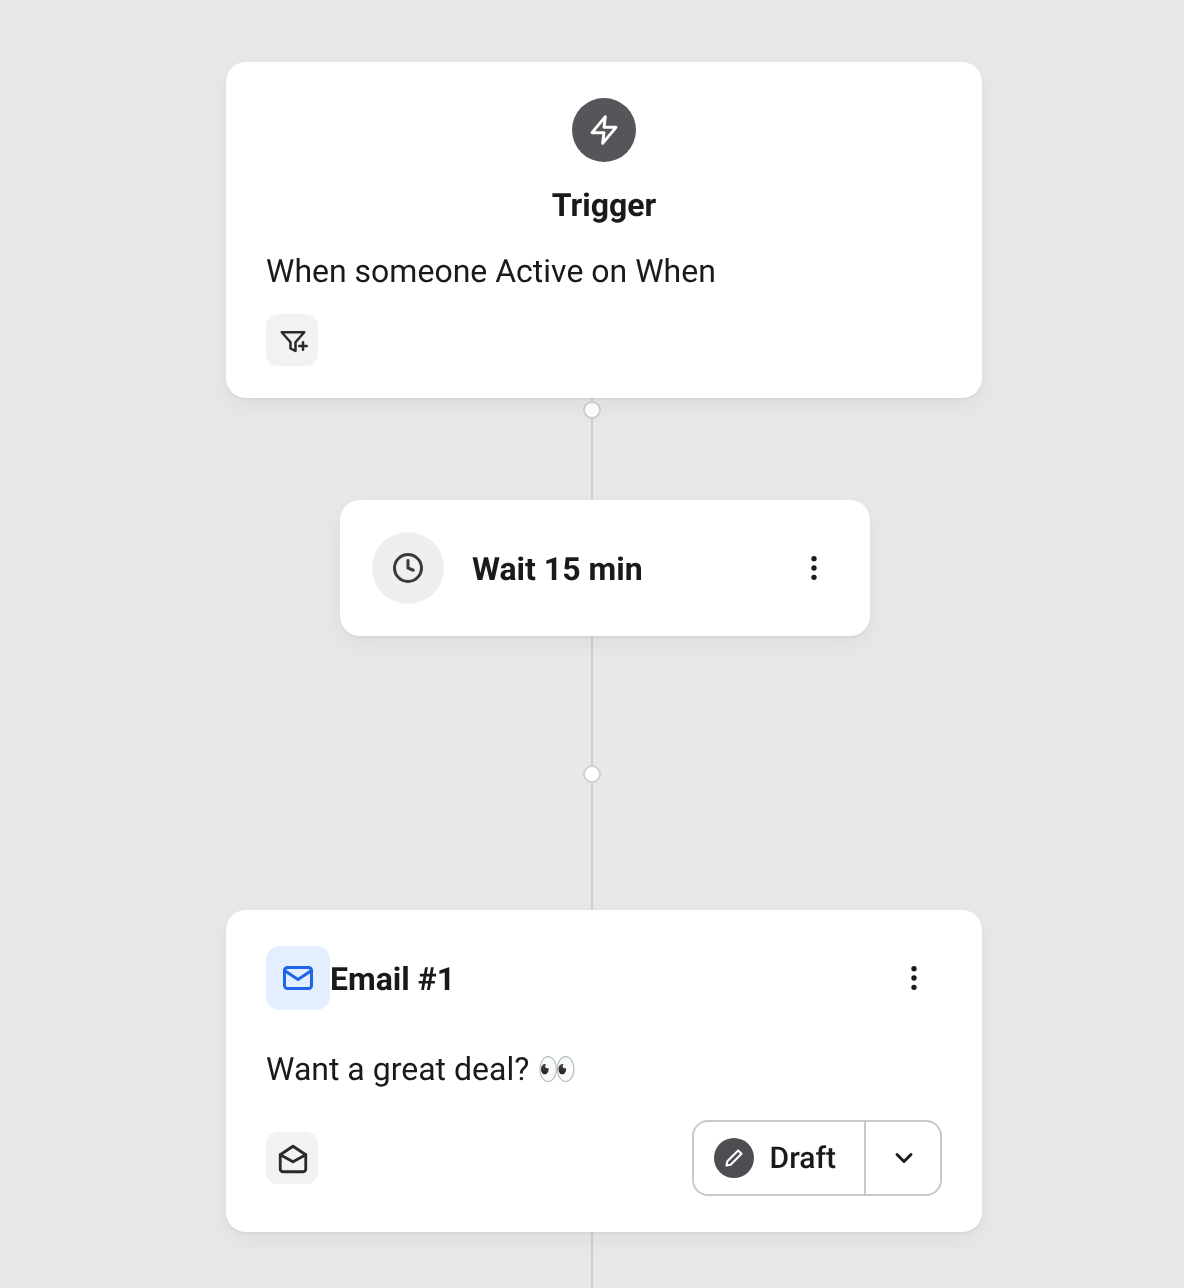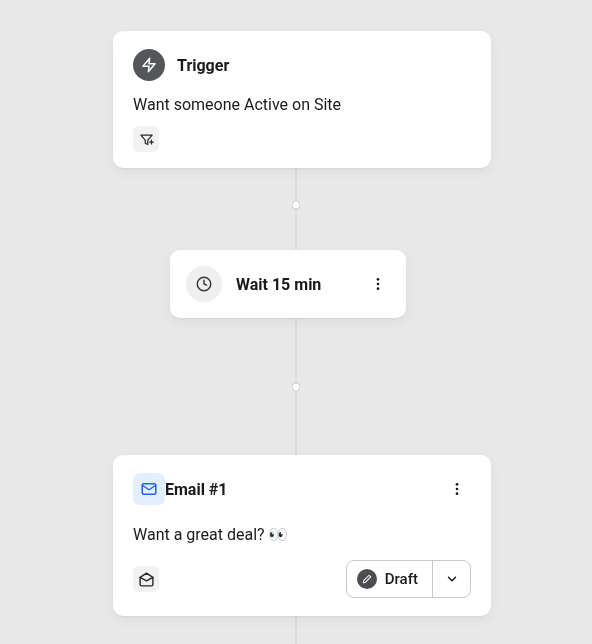--- a/index.html
+++ b/index.html
@@ -47,20 +47,21 @@
     left: 113px;
     top: 31px;
     width: 378px;
     padding: 18px 20px 16px 20px;
   }
   .trigger-header {
     display: flex;
     align-items: center;
     gap: 12px;
     margin-bottom: 14px;
+    flex-direction: column;
   }
   .trigger-icon {
     width: 32px;
     height: 32px;
     border-radius: 50%;
     background: #55565a;
     display: flex;
     align-items: center;
     justify-content: center;
     flex-shrink: 0;
@@ -81,21 +82,21 @@
     border-radius: 6px;
     background: #f2f2f3;
     display: flex;
     align-items: center;
     justify-content: center;
   }
   
   .wait-card {
     left: 170px;
     top: 250px;
-    width: 236px;
+    width: 265px;
     padding: 16px 14px 16px 16px;
     display: flex;
     align-items: center;
   }
   .wait-icon {
     width: 36px;
     height: 36px;
     border-radius: 50%;
     background: #efeff0;
     display: flex;
@@ -219,21 +220,21 @@
 
   <div class="card trigger-card">
     <div class="trigger-header">
       <div class="trigger-icon">
         <svg width="16" height="16" viewBox="0 0 24 24" fill="none" stroke="#fff" stroke-width="2.2" stroke-linecap="round" stroke-linejoin="round">
           <polygon points="13 2 3 14 12 14 11 22 21 10 12 10 13 2"></polygon>
         </svg>
       </div>
       <div class="trigger-title">Trigger</div>
     </div>
-    <div class="trigger-desc">Want someone Active on Site</div>
+    <div class="trigger-desc">When someone Active on When</div>
     <div class="filter-chip">
       <svg width="15" height="15" viewBox="0 0 24 24">
         <path d="M3 5 L21 5 L14 13 L14 20 L10 18 L10 13 Z" fill="none" stroke="#2a2a2a" stroke-width="2" stroke-linejoin="round"></path>
         <path d="M17 16 L23 16 M20 13 L20 19" stroke="#2a2a2a" stroke-width="2" stroke-linecap="round"></path>
       </svg>
     </div>
   </div>
 
   <div class="card wait-card">
     <div class="wait-icon">

